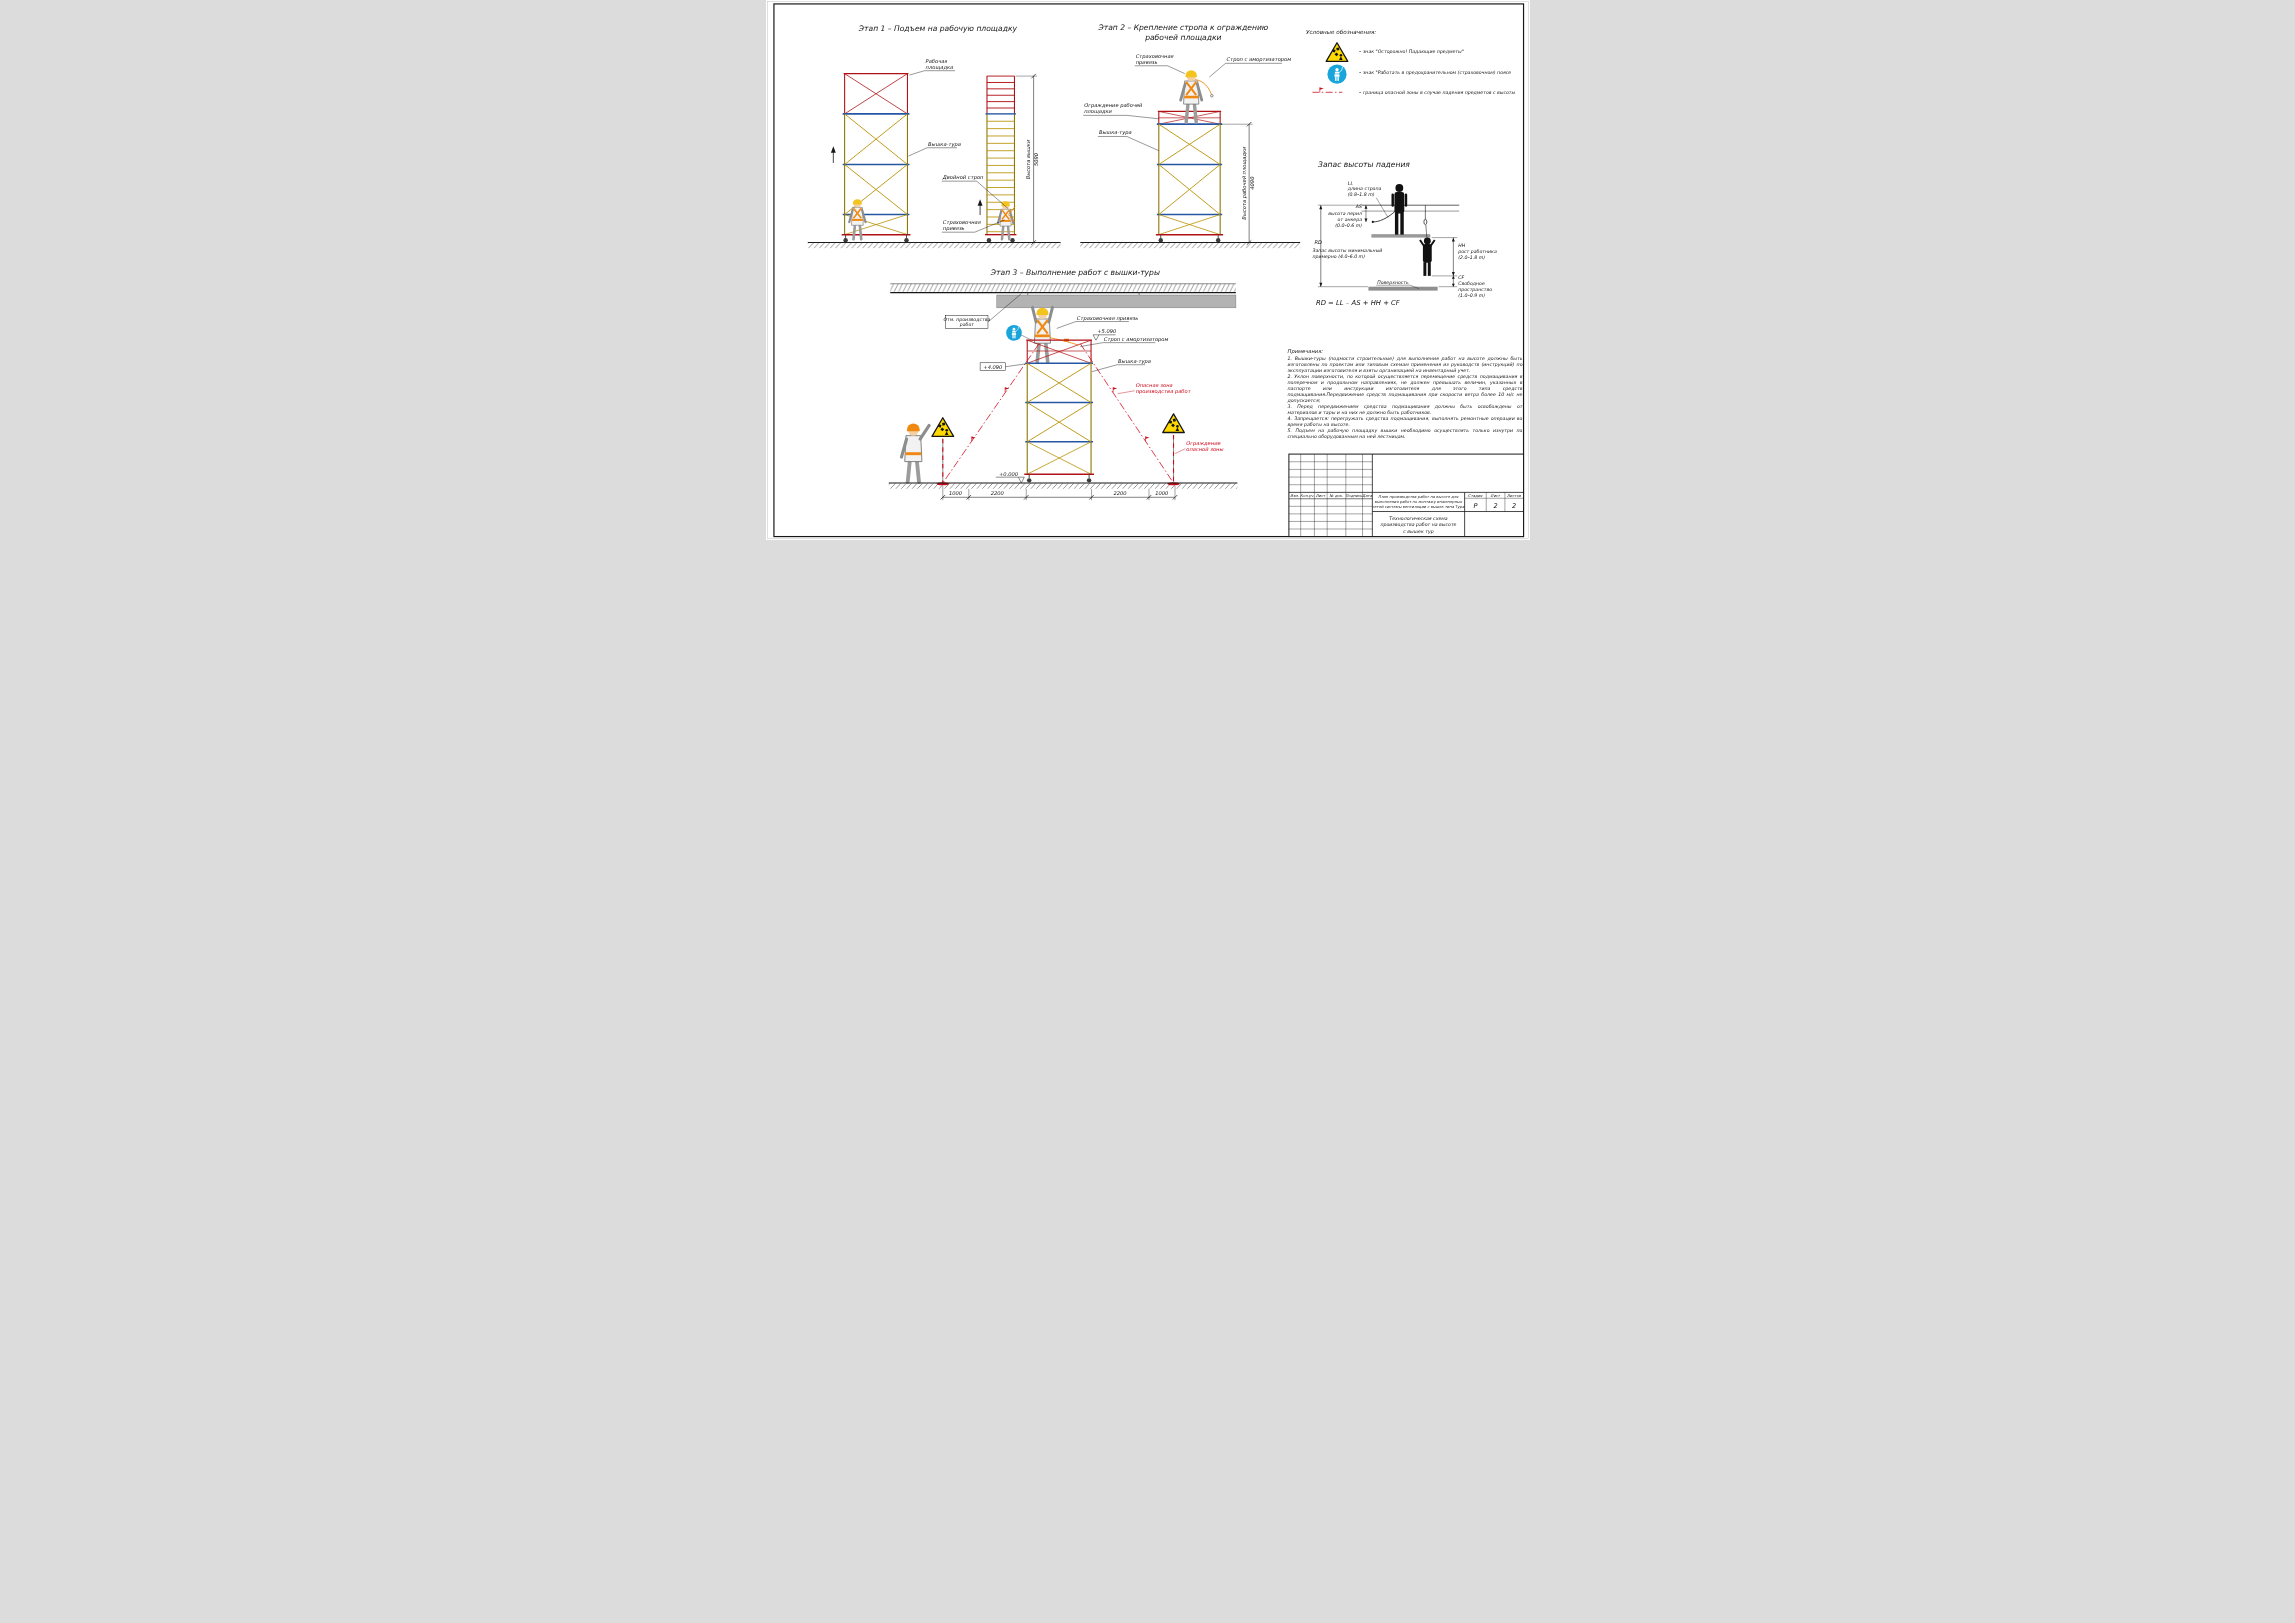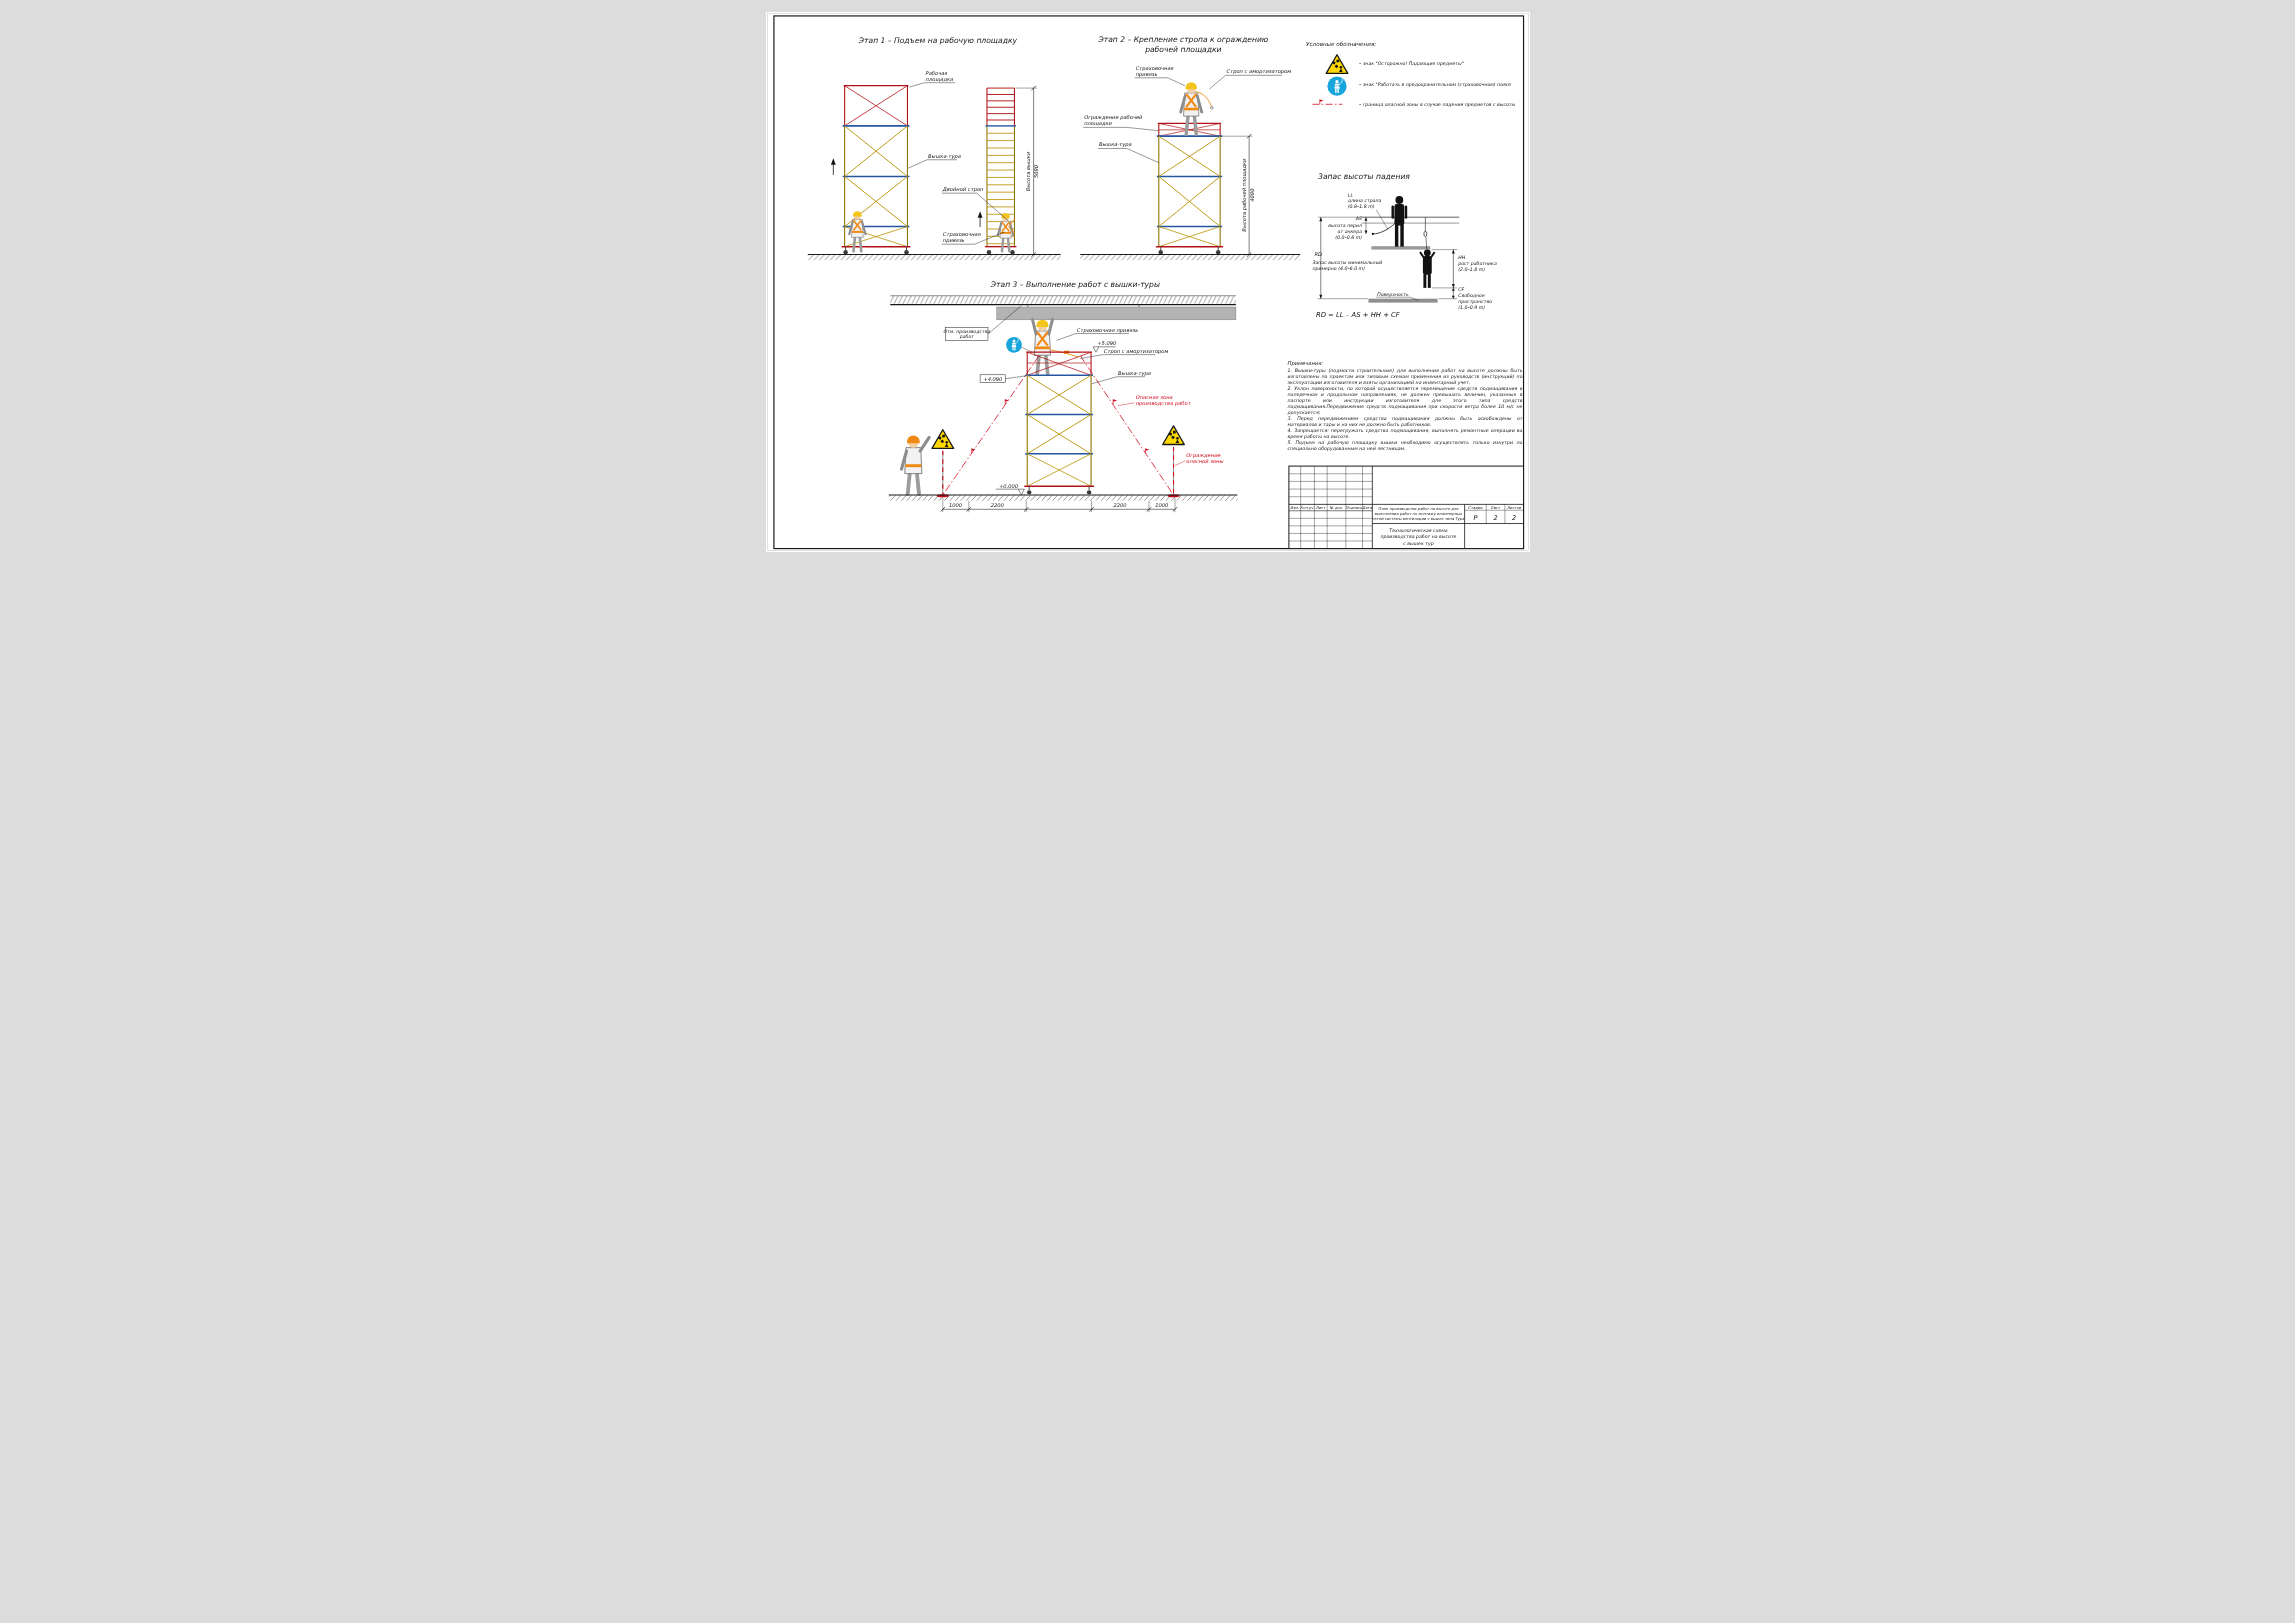--- a/index.html
+++ b/index.html
@@ -1,16 +1,16 @@
 <!DOCTYPE html>
 <html style="font-size:7.9px"><head>
 <meta charset="utf-8">
 <style>
   body{margin:0;background:#dcdcdc}
-  .sheet{position:relative;width:764px;height:540px;background:#fff;margin:12px auto;
+  .sheet{position:relative;width:764px;height:540px;background:#fff;margin:0 auto;
          font-family:"DejaVu Sans",sans-serif;overflow:hidden}
   svg{position:absolute;left:0;top:0}
   svg text{font-family:"DejaVu Sans",sans-serif;font-style:italic;fill:#161616}
   .ttl{font-size:15.5px}
   .lbl{font-size:10.5px}
   .sm{font-size:9.5px}
   .tiny{font-size:7.6px}
   .dim{font-size:10.5px}
   .frm{font-size:13.5px}
   .redt{fill:#cf0a1b}

